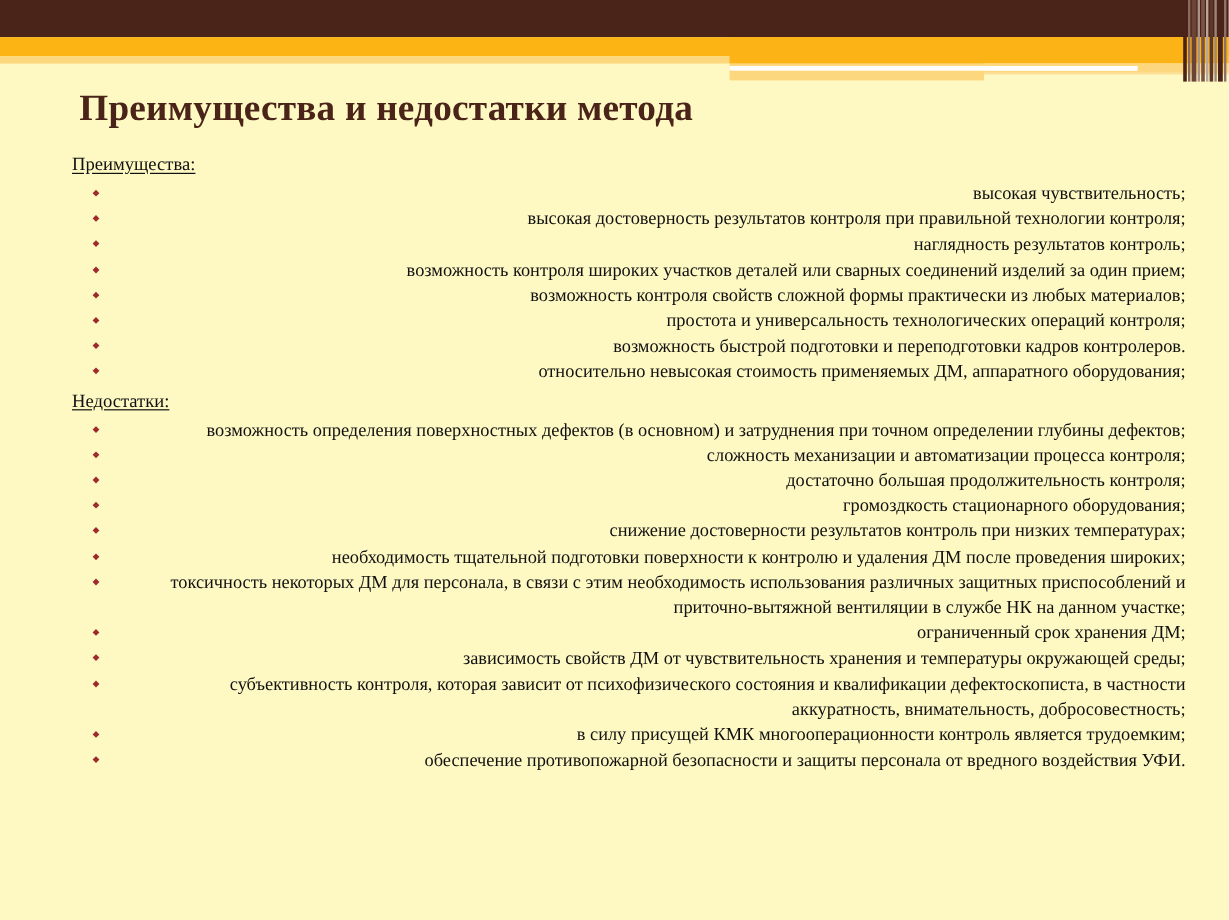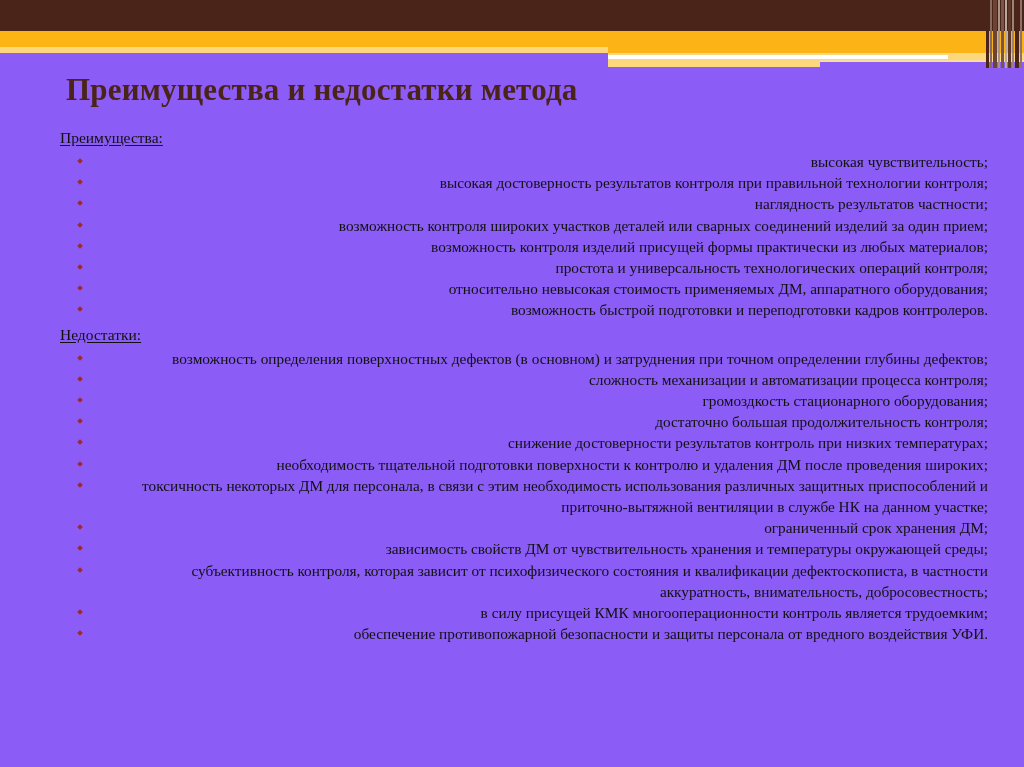--- a/index.html
+++ b/index.html
@@ -15,21 +15,21 @@
     font-family: "Liberation Serif", "DejaVu Serif", serif;
     color: #000000;
     position: relative;
   }
 
   
   .slide {
     position: relative;
     width: 1024px;
     height: 767px;
-    background: #8b5cf6;
+    background: #fef9c3;
     overflow: hidden;
   }
 
   
   .deco {
     position: absolute;
     top: 0;
     left: 0;
     width: 1024px;
     height: 72px;
@@ -199,36 +199,36 @@
   </div>
 
   <div class="title">Преимущества и недостатки метода</div>
 
   <div class="content">
 
     <div class="section-heading">Преимущества:</div>
     <ul class="bullets" id="advantages-list">
         <li>высокая чувствительность;</li>
         <li>высокая достоверность результатов контроля при правильной технологии контроля;</li>
-        <li>наглядность результатов частности;</li>
+        <li>наглядность результатов контроль;</li>
         <li>возможность контроля широких участков деталей или сварных соединений изделий за один прием;</li>
-        <li>возможность контроля изделий присущей формы практически из любых материалов;</li>
+        <li>возможность контроля свойств сложной формы практически из любых материалов;</li>
         <li>простота и универсальность технологических операций контроля;</li>
+        <li>возможность быстрой подготовки и переподготовки кадров контролеров.</li>
         <li>относительно невысокая стоимость применяемых ДМ, аппаратного оборудования;</li>
-        <li>возможность быстрой подготовки и переподготовки кадров контролеров.</li>
       </ul>
 
     <div class="gap-between"></div>
 
     <div class="section-heading">Недостатки:</div>
     <ul class="bullets" id="disadvantages-list">
         <li>возможность определения поверхностных дефектов (в основном) и затруднения при точном определении глубины дефектов;</li>
         <li>сложность механизации и автоматизации процесса контроля;</li>
+        <li>достаточно большая продолжительность контроля;</li>
         <li>громоздкость стационарного оборудования;</li>
-        <li>достаточно большая продолжительность контроля;</li>
         <li>снижение достоверности результатов контроль при низких температурах;</li>
         <li>необходимость тщательной подготовки поверхности к контролю и удаления ДМ после проведения широких;</li>
         <li>токсичность некоторых ДМ для персонала,  в связи с этим необходимость использования различных защитных  приспособлений и приточно-вытяжной вентиляции в службе НК на данном участке;</li>
         <li>ограниченный срок хранения ДМ;</li>
         <li>зависимость свойств ДМ от чувствительность хранения и температуры окружающей среды;</li>
         <li>субъективность контроля, которая зависит от психофизического состояния и квалификации дефектоскописта, в частности аккуратность, внимательность, добросовестность;</li>
         <li>в силу присущей КМК многооперационности контроль является трудоемким;</li>
         <li>обеспечение противопожарной безопасности и защиты персонала от вредного воздействия УФИ.</li>
       </ul>
 

